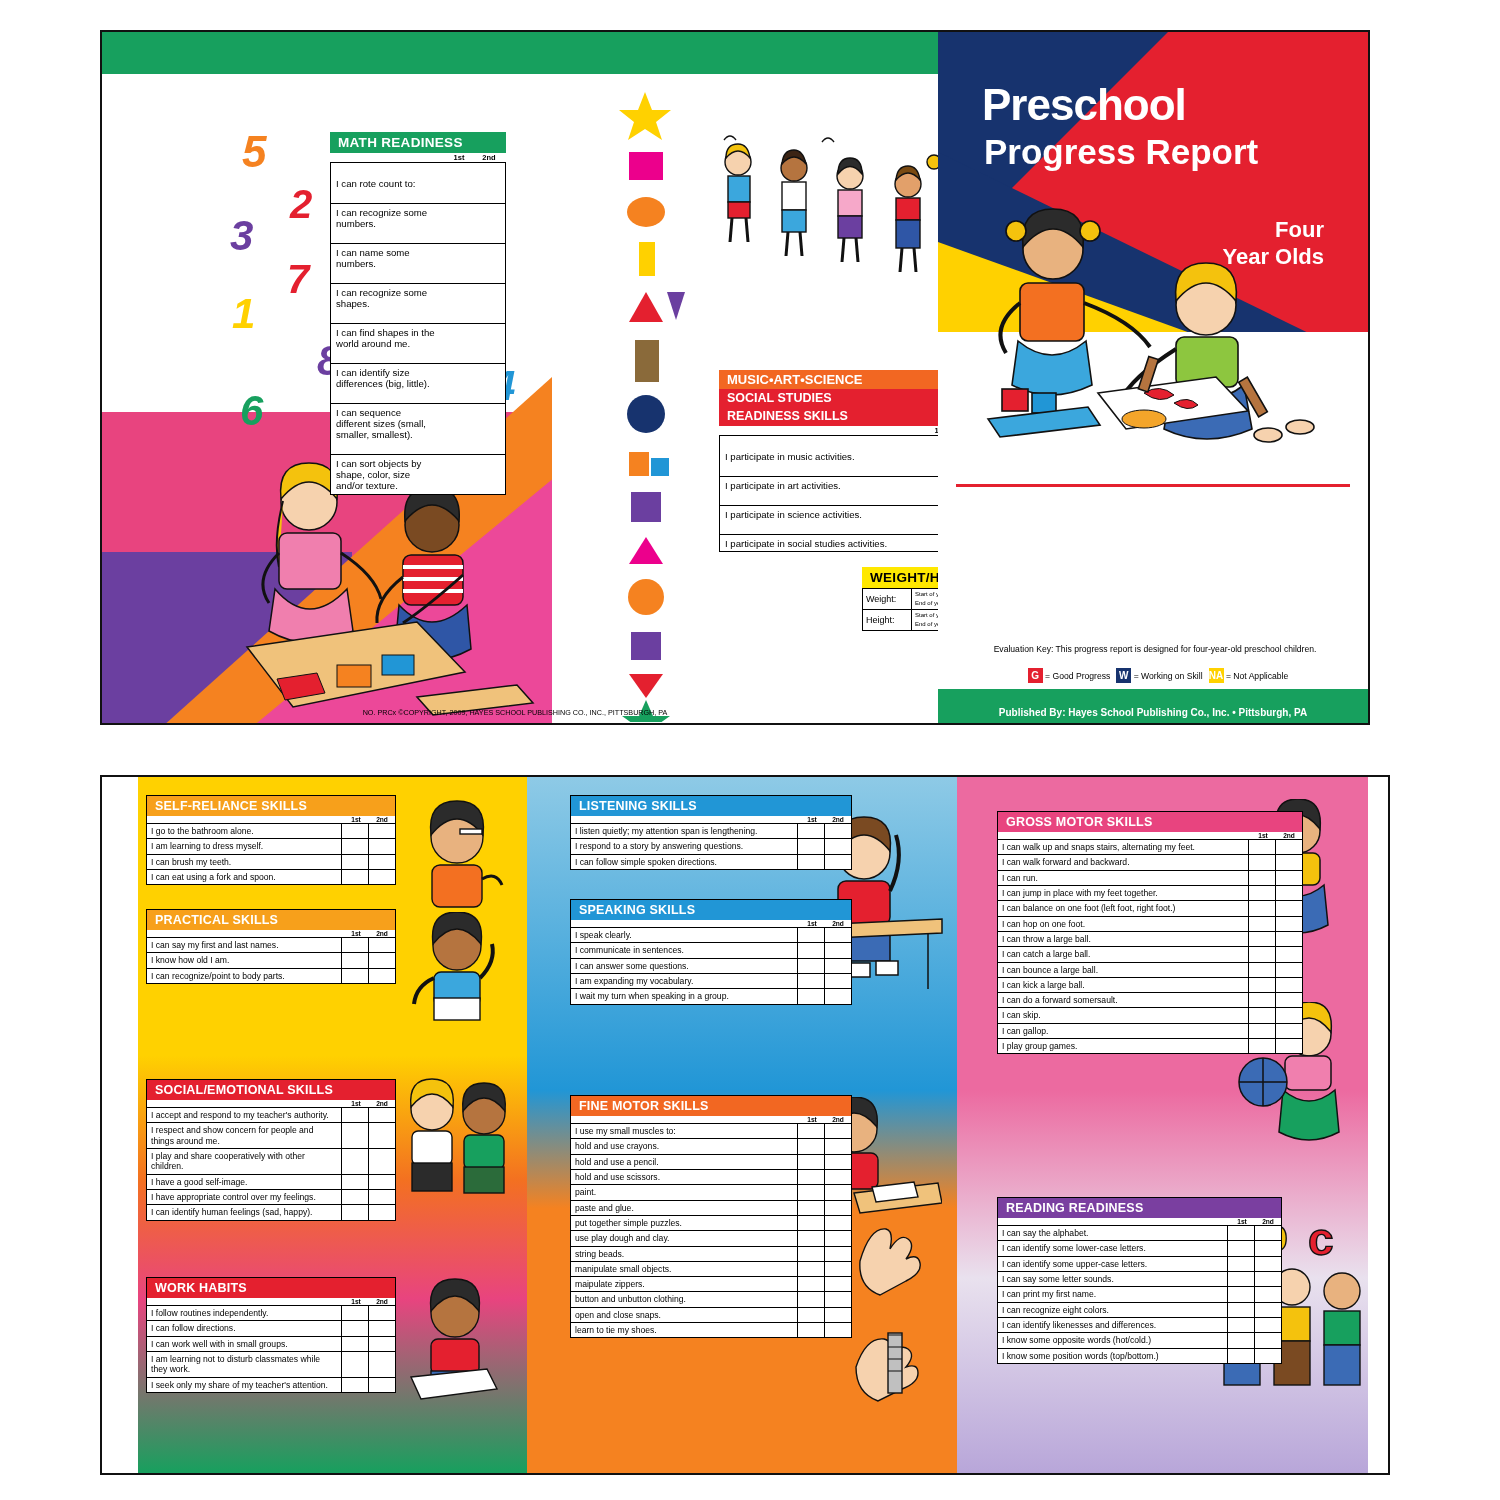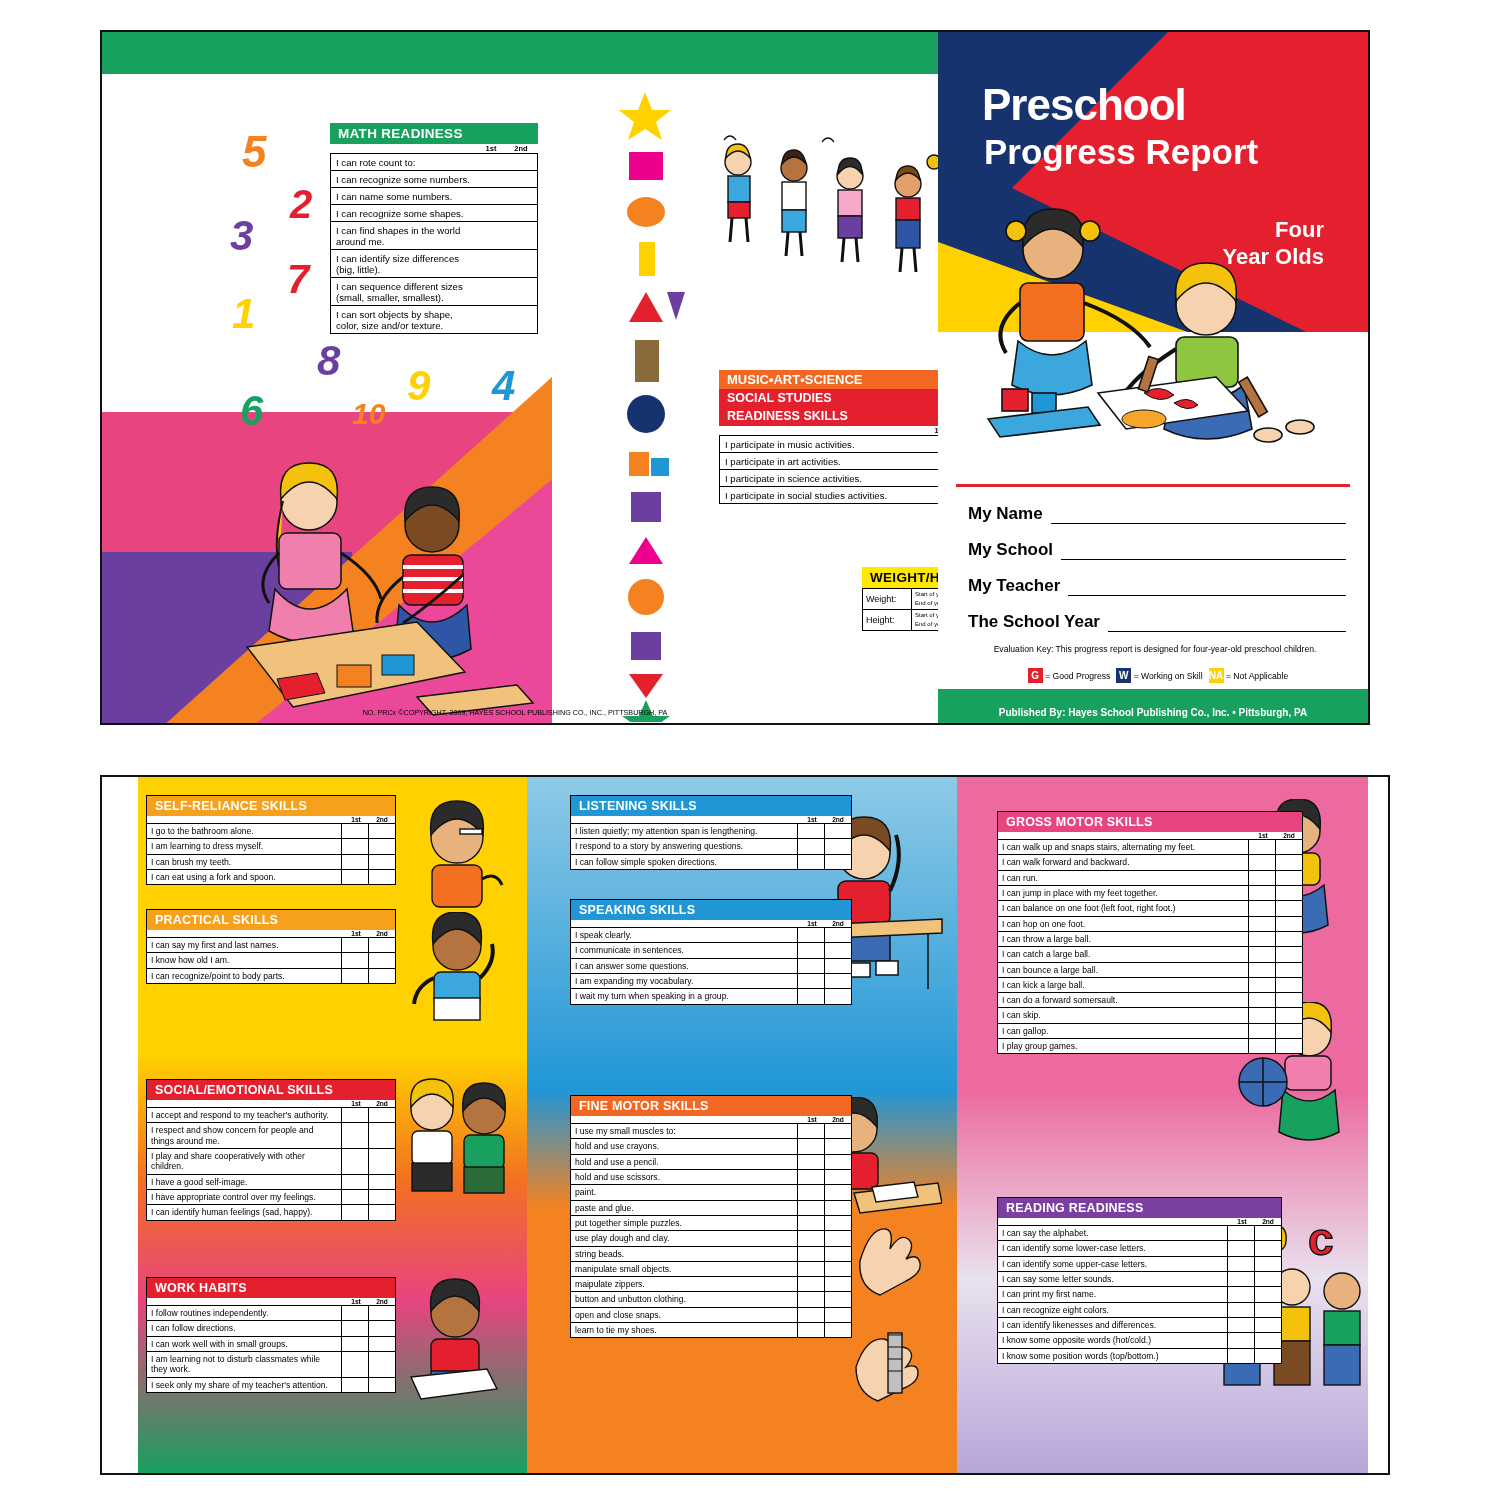--- a/index.html
+++ b/index.html
@@ -46,28 +46,28 @@
   .cv-key{position:absolute;left:22px;right:18px;top:612px;text-align:center;font-size:8.6px;z-index:7;}
   .cv-legend{position:absolute;left:28px;right:18px;top:636px;display:flex;justify-content:center;align-items:center;gap:6px;font-size:8.6px;z-index:7;}
   .kbox{display:inline-block;width:15px;height:15px;color:#fff;font-weight:bold;font-size:10px;line-height:15px;text-align:center;}
   .cv-pub{position:absolute;left:0;right:0;bottom:9px;text-align:center;color:#fff;font-size:10px;font-weight:bold;z-index:8;}
 
   
   .tbl{position:absolute;background:#fff;border:1.3px solid #000;box-sizing:border-box;}
   .tbl-head{font-weight:bold;color:#fff;padding:3px 8px;font-size:13.5px;letter-spacing:.3px;}
   .colhdr{display:flex;justify-content:flex-end;font-size:7.5px;font-weight:bold;padding-right:2px;}
   .colhdr span{width:30px;text-align:center;}
-  .row{display:flex;border-top:1.1px solid #000;align-items:flex-start;}
+  .row{display:flex;border-top:1.1px solid #000;align-items:flex-start;margin-top:12px;}
   .row:first-child{border-top:none;}
   .row .lbl{flex:1;font-size:9.6px;padding:2.5px 5px;line-height:1.15;}
   .row .bx{width:30px;border-left:1.1px solid #000;}
   .tbl .body{border:1.1px solid #000;}
 
   
-  #math{left:228px;top:91px;width:208px;border:none;}
+  #math{left:228px;top:100px;width:176px;border:none;}
   #math .tbl-head{background:#17a05e;}
   
   #music{left:617px;top:338px;width:268px;border:none;}
   .music-h1{background:#f26722;color:#fff;font-weight:bold;font-size:13px;padding:2px 8px;}
   .music-h2{background:#e4202f;color:#fff;font-weight:bold;font-size:12.5px;padding:2px 8px;}
   .music-h3{background:#e4202f;color:#fff;font-weight:bold;font-size:12.5px;padding:2px 8px 3px;}
   
   #attend{left:570px;top:535px;width:185px;border:none;}
   #attend .tbl-head,#wh .tbl-head{background:#ffe800;color:#000;}
   #wh{left:760px;top:535px;width:185px;border:none;}
@@ -356,38 +356,20 @@
             <rect x="196" y="160" width="10" height="34" fill="#b5743f" transform="rotate(18 200 175)"></rect>
             <rect x="300" y="180" width="10" height="40" fill="#b5743f" transform="rotate(-30 305 200)"></rect>
             <ellipse cx="320" cy="238" rx="14" ry="7" fill="#f6d2ae"></ellipse>
             <ellipse cx="352" cy="230" rx="14" ry="7" fill="#f6d2ae"></ellipse>
           </g>
         </svg>
       </div>
 
       <div class="cv-rule"></div>
 
-      <div class="cv-fields" id="cover-fields">
-          <div class="cv-field">
-            <span class="lab">My Name</span>
-            <span class="line"></span>
-          </div>
-          <div class="cv-field">
-            <span class="lab">My School</span>
-            <span class="line"></span>
-          </div>
-          <div class="cv-field">
-            <span class="lab">My Teacher</span>
-            <span class="line"></span>
-          </div>
-          <div class="cv-field">
-            <span class="lab">The School Year</span>
-            <span class="line"></span>
-          </div>
-        </div>
 
       <div class="cv-key">Evaluation Key: This progress report is designed for four-year-old preschool children.</div>
       <div class="cv-legend" id="cover-legend">
           <span><span class="kbox" style="background:#e4202f">G</span> <span>= Good Progress</span></span>
           <span><span class="kbox" style="background:#17336e">W</span> <span>= Working on Skill</span></span>
           <span><span class="kbox" style="background:#ffd100">NA</span> <span>= Not Applicable</span></span>
         </div>
 
       <div class="cv-pub">Published By: Hayes School Publishing Co., Inc. •  Pittsburgh, PA</div>
     </div>

